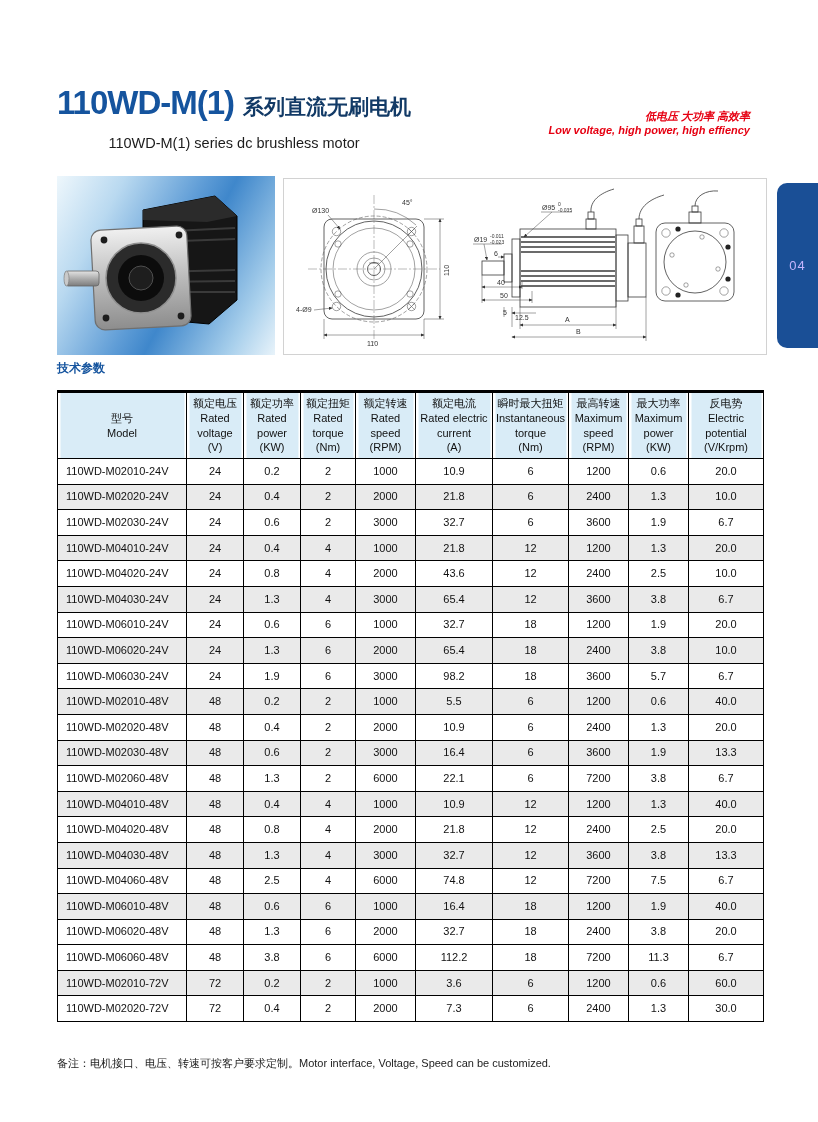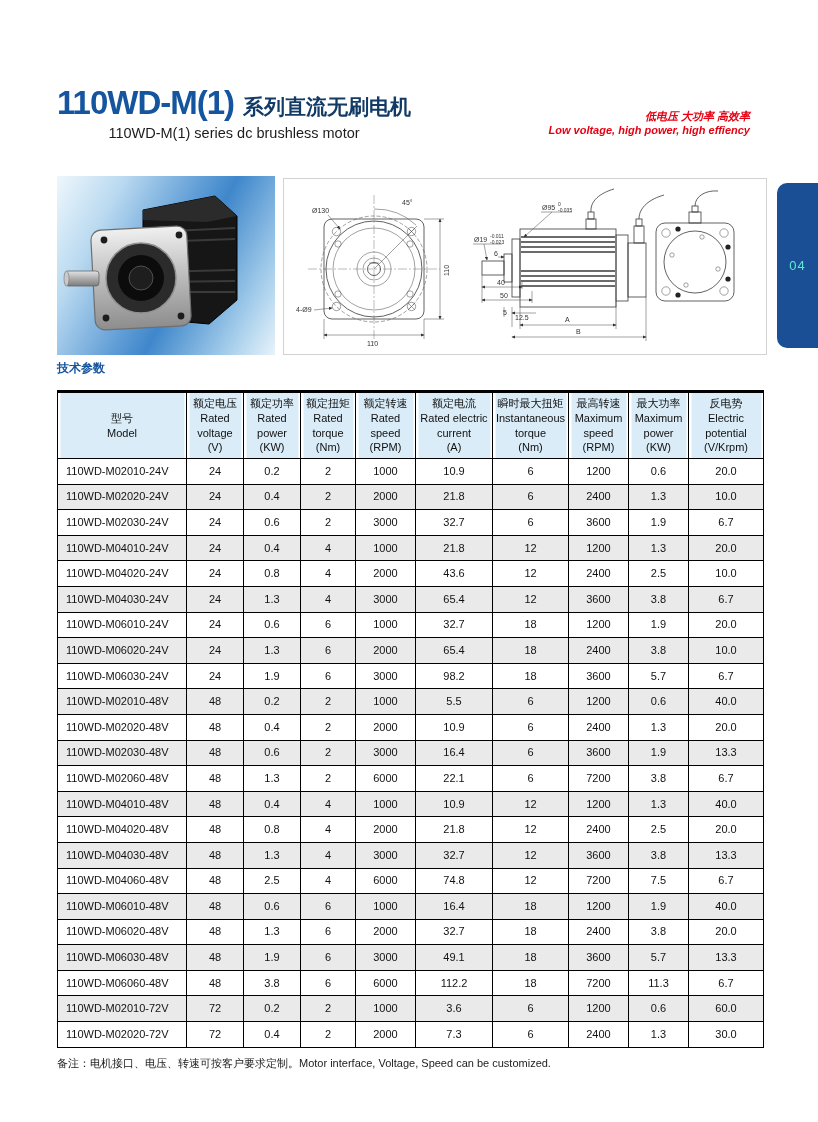--- a/index.html
+++ b/index.html
@@ -5,30 +5,30 @@
   html,body{margin:0;padding:0;background:#ffffff;}
   body{width:818px;height:1122px;font-family:"Liberation Sans",sans-serif;position:relative;overflow:hidden;}
   .page{position:absolute;inset:0;background:#fff;}
 
   
   .tagline{position:absolute;top:84px;right:68px;text-align:right;color:#e60012;
            font-weight:bold;font-style:italic;font-size:11px;line-height:1.3;margin-top:25px;}
   .title-block{position:absolute;left:57px;top:84px;white-space:nowrap;text-align:center;}
   .title-main{font-size:33px;font-weight:bold;color:#15549e;letter-spacing:-1px;}
   .title-cn{font-size:21px;font-weight:bold;color:#123a66;margin-left:9px;}
-  .subtitle{font-size:14.5px;color:#1c1c1c;margin-top:3px;}
+  .subtitle{font-size:14.5px;color:#1c1c1c;margin-top:13px;}
 
   
   .photo{position:absolute;left:57px;top:176px;width:218px;height:179px;
          background:linear-gradient(118deg,#eef7fc 0%,#b9d9f0 22%,#5e9cd6 48%,#3f87cb 58%,#a9d0ec 85%,#e8f3fa 100%);}
   .photo svg{position:absolute;inset:0;}
   .drawingbox{position:absolute;left:283px;top:178px;width:482px;height:175px;background:#fff;
               border:1px solid #d2d2d2;}
   .pagetab{position:absolute;right:0;top:183px;width:41px;height:165px;background:#1a4f96;
-           border-radius:10px 0 0 10px;color:#5eead4;display:flex;align-items:center;justify-content:center;
+           border-radius:10px 0 0 10px;color:#c4b5fd;display:flex;align-items:center;justify-content:center;
            font-size:13px;letter-spacing:1px;}
 
   
   .section-title{position:absolute;left:57px;top:360px;font-size:12px;font-weight:bold;color:#15549e;}
 
   
   table.spec{position:absolute;left:57px;top:390px;width:706px;border-collapse:collapse;table-layout:fixed;
              border:1px solid #000;border-top:3px solid #000;}
   table.spec th,table.spec td{border:1px solid #000;padding:0;font-size:11px;color:#111;text-align:center;
              vertical-align:middle;overflow:hidden;}
@@ -561,32 +561,20 @@
           <td>48</td>
           <td>1.3</td>
           <td>6</td>
           <td>2000</td>
           <td>32.7</td>
           <td>18</td>
           <td>2400</td>
           <td>3.8</td>
           <td>20.0</td>
         </tr>
-        <tr class="alt">
-          <td class="model">110WD-M06030-48V</td>
-          <td>48</td>
-          <td>1.9</td>
-          <td>6</td>
-          <td>3000</td>
-          <td>49.1</td>
-          <td>18</td>
-          <td>3600</td>
-          <td>5.7</td>
-          <td>13.3</td>
-        </tr>
         <tr>
           <td class="model">110WD-M06060-48V</td>
           <td>48</td>
           <td>3.8</td>
           <td>6</td>
           <td>6000</td>
           <td>112.2</td>
           <td>18</td>
           <td>7200</td>
           <td>11.3</td>

